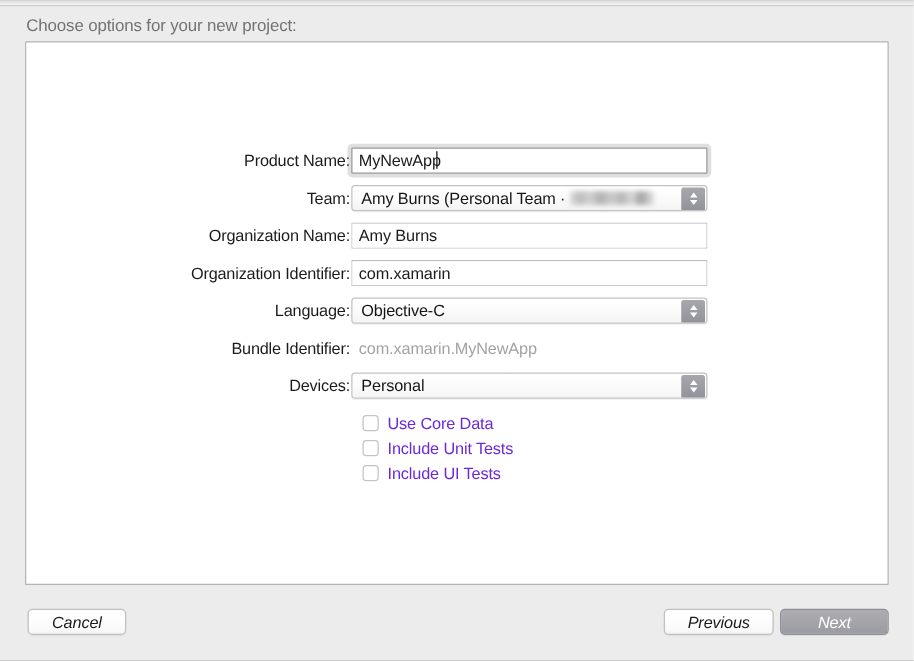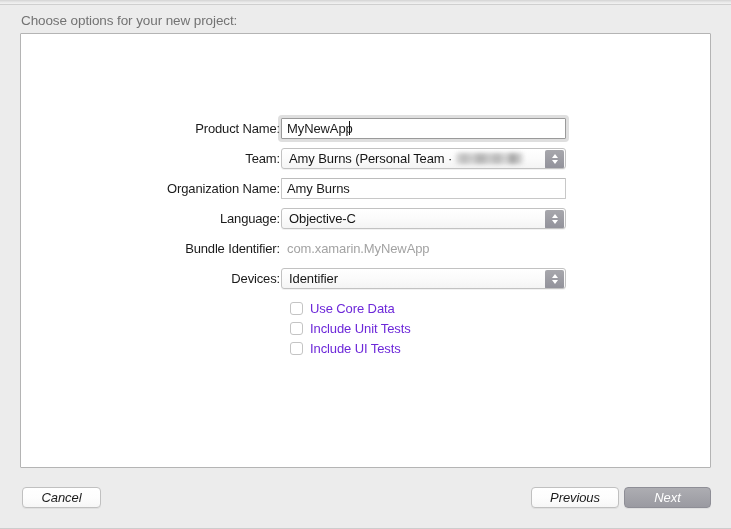--- a/index.html
+++ b/index.html
@@ -292,20 +292,26 @@
       </div>
     </div>
 
     <div class="form-row">
       <div class="row-label">Organization Name:</div>
       <div class="row-control">
         <input class="text-field" type="text" value="Amy Burns" style="">
       </div>
     </div>
 
+    <div class="form-row">
+      <div class="row-label">Organization Identifier:</div>
+      <div class="row-control">
+        <input class="text-field" type="text" value="com.xamarin" style="">
+      </div>
+    </div>
 
     <div class="form-row">
       <div class="row-label">Language:</div>
       <div class="row-control">
         <div class="popup-button">
           <span>Objective-C</span>
           <span class="popup-stepper">
             <span class="chev up"></span>
             <span class="chev down"></span>
           </span>
@@ -317,21 +323,21 @@
       <div class="row-label">Bundle Identifier:</div>
       <div class="row-control">
         <div class="readonly-value">com.xamarin.MyNewApp</div>
       </div>
     </div>
 
     <div class="form-row">
       <div class="row-label">Devices:</div>
       <div class="row-control">
         <div class="popup-button">
-          <span>Identifier</span>
+          <span>Personal</span>
           <span class="popup-stepper">
             <span class="chev up"></span>
             <span class="chev down"></span>
           </span>
         </div>
       </div>
     </div>
 
     <div class="checkbox-group">
       <div class="checkbox-row">

